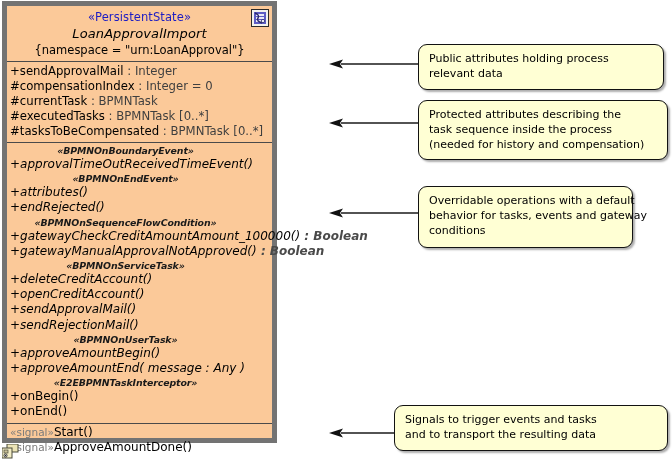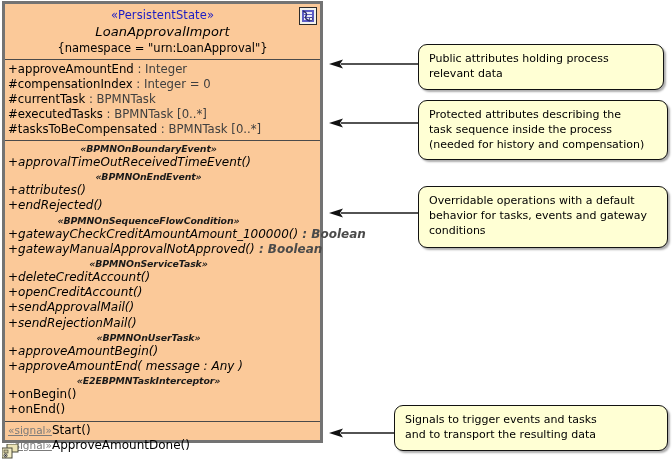--- a/index.html
+++ b/index.html
@@ -13,24 +13,24 @@
     position: relative;
     font-family: "DejaVu Sans", sans-serif;
     overflow: hidden;
   }
 
   
   .class-box {
     position: absolute;
     left: 2px;
     top: 1px;
-    width: 321px;
+    width: 275px;
     height: 442px;
     background: #fbc999;
-    border: 3px solid #737373;
+    border: 5px solid #737373;
     box-sizing: border-box;
   }
 
   .compartment {
     box-sizing: border-box;
     padding: 0;
   }
   .compartment + .compartment {
     border-top: 1px solid #4a4a4a;
   }
@@ -120,21 +120,20 @@
   .sig-line {
     font-size: 12px;
     line-height: 15px;
     color: #000000;
     white-space: nowrap;
     padding-left: 1px;
   }
   .sig-line .sig-stereo {
     color: #7b7b7b;
     font-size: 10.5px;
-    text-decoration: underline;
   }
 
   
   .corner-icon {
     position: absolute;
     left: 2px;
     top: 444px;
     width: 17px;
     height: 16px;
   }
@@ -150,21 +149,21 @@
     padding: 6px 9px 5px 10px;
     font-size: 11px;
     line-height: 15.2px;
     color: #000000;
     box-shadow: 2px 2px 2px rgba(0,0,0,0.32);
   }
   .note-line { white-space: nowrap; }
 
   .note-1 { left: 418px; top: 44px;  width: 246px; height: 46px; }
   .note-2 { left: 418px; top: 100px; width: 250px; height: 60px; }
-  .note-3 { left: 418px; top: 186px; width: 250px; height: 62px; }
+  .note-3 { left: 418px; top: 186px; width: 215px; height: 62px; }
   .note-4 { left: 394px; top: 405px; width: 274px; height: 46px; }
 
   
   .connector {
     position: absolute;
     height: 12px;
   }
   .connector svg { display: block; }
 </style>
 </head>
@@ -182,21 +181,21 @@
         <rect x="2" y="2" width="12" height="12" fill="#5c5cc4"></rect>
         <path d="M4 4 h8 v2 h-8 z M4 7 h8 v2 h-8 z M4 10 h8 v2 h-8 z" fill="#e8e8f6"></path>
         <path d="M3 3 q5 2 3 5 q-2 3 4 5" stroke="#2a2a6a" stroke-width="1.4" fill="none"></path>
         <circle cx="11" cy="11" r="1.6" fill="#ffffff" stroke="#2a2a6a" stroke-width="0.8"></circle>
       </svg>
     </span>
   </div>
 
   <div class="compartment attrs">
     <div class="attr-line">
-      <span>+</span><span>approveAmountEnd</span><span class="typ"> : Integer</span>
+      <span>+</span><span>sendApprovalMail</span><span class="typ"> : Integer</span>
     </div>
     <div class="attr-line">
       <span>#</span><span>compensationIndex</span><span class="typ"> : Integer = 0</span>
     </div>
     <div class="attr-line">
       <span>#</span><span>currentTask</span><span class="typ"> : BPMNTask</span>
     </div>
     <div class="attr-line">
       <span>#</span><span>executedTasks</span><span class="typ"> : BPMNTask [0..*]</span>
     </div>

